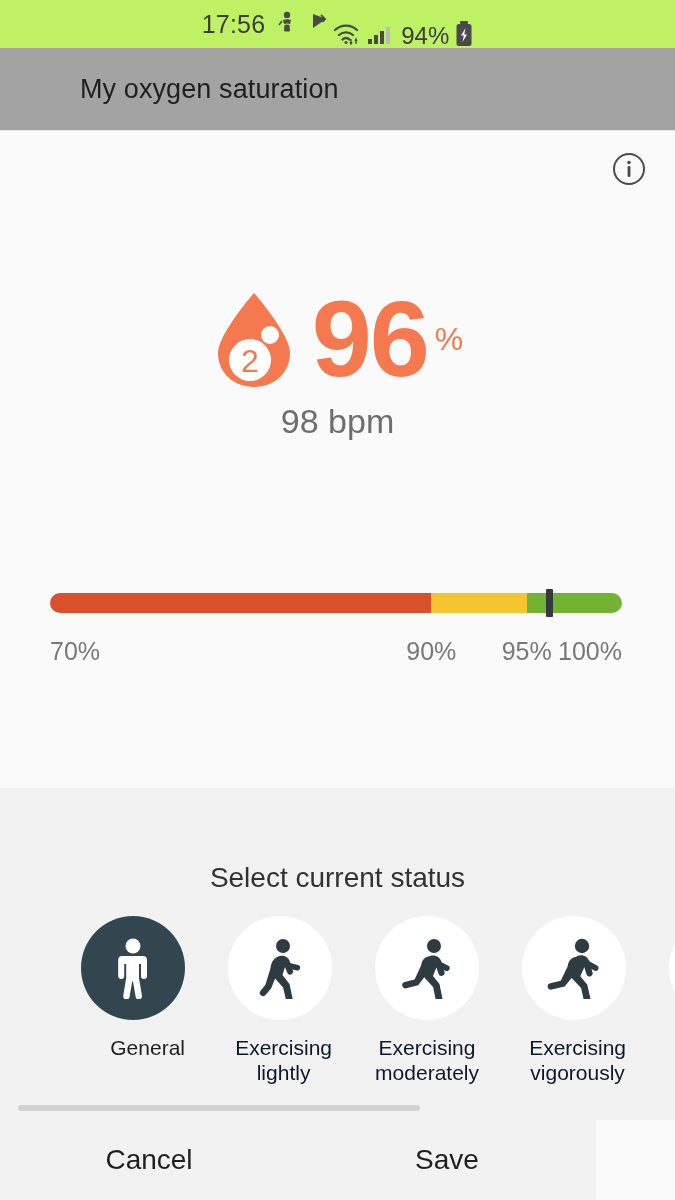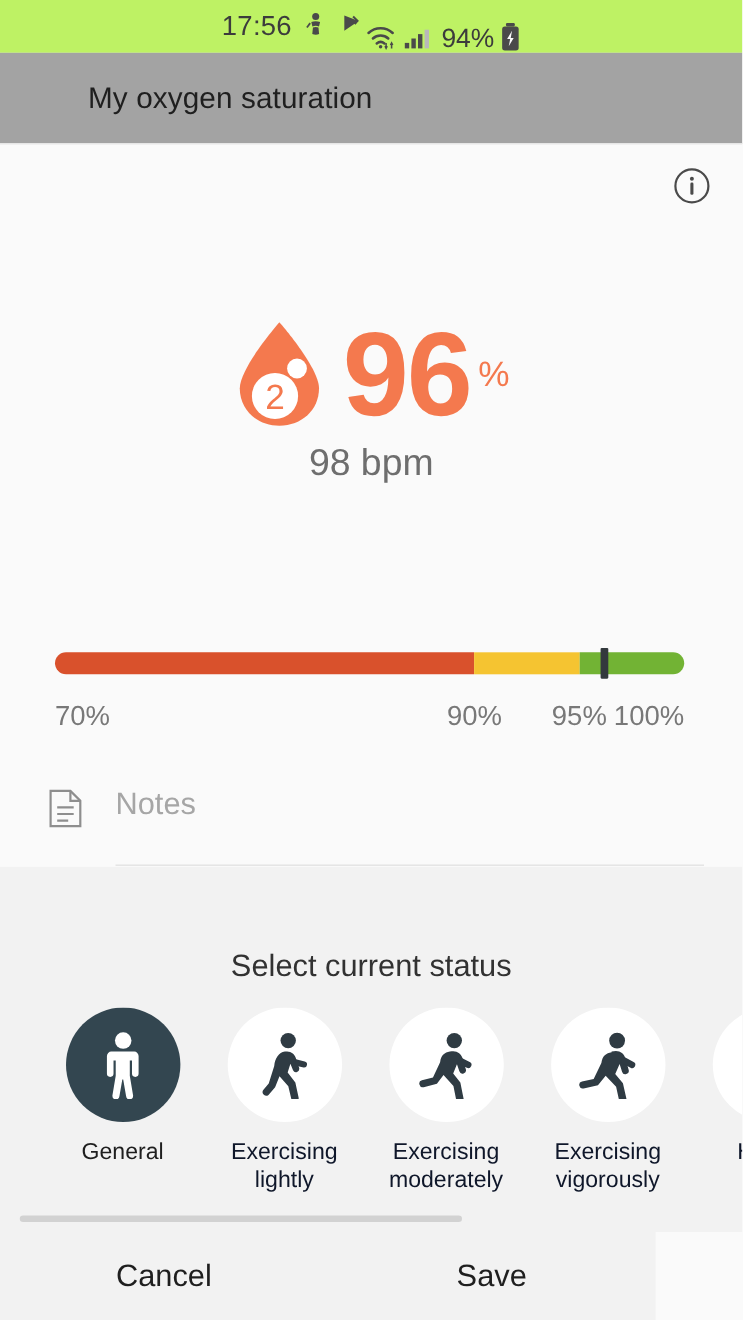--- a/index.html
+++ b/index.html
@@ -234,21 +234,21 @@
     align-items: flex-start;
     padding-left: 38px;
     box-sizing: border-box;
     overflow: hidden;
   }
   .status-item {
     width: 147px;
     flex: 0 0 147px;
     display: flex;
     flex-direction: column;
-    align-items: center;
+    align-items: flex-end;
     cursor: pointer;
   }
   .status-circle {
     width: 104px;
     height: 104px;
     border-radius: 50%;
     background: #ffffff;
     display: flex;
     align-items: center;
     justify-content: center;
@@ -395,32 +395,20 @@
           <div class="marker" style="left: 86.6667%;"></div>
         </div>
       <div class="rangelabels" id="range-labels">
           <span class="rlabel" style="left: 0%; transform: translateX(0px);">70%</span>
           <span class="rlabel" style="left: 66.6667%; transform: translateX(-50%);">90%</span>
           <span class="rlabel" style="left: 83.3333%; transform: translateX(-50%);">95%</span>
           <span class="rlabel" style="left: 100%; transform: translateX(-100%);">100%</span>
         </div>
     </div>
 
-    <div class="notes">
-      <span class="notes-icon">
-        <svg width="32" height="36" viewBox="0 0 32 36">
-          <path d="M2 2 L20 2 L29 11 L29 34 L2 34 Z" fill="none" stroke="#8e8e8e" stroke-width="2"></path>
-          <path d="M20 2 L20 11 L29 11" fill="none" stroke="#8e8e8e" stroke-width="2"></path>
-          <line x1="8" y1="17" x2="23" y2="17" stroke="#8e8e8e" stroke-width="2"></line>
-          <line x1="8" y1="23" x2="23" y2="23" stroke="#8e8e8e" stroke-width="2"></line>
-          <line x1="8" y1="29" x2="18" y2="29" stroke="#8e8e8e" stroke-width="2"></line>
-        </svg>
-      </span>
-      <input class="notes-field" type="text" placeholder="Notes" style="">
-    </div>
   </div>
 
   <div class="picker">
     <div class="picker-title">Select current status</div>
     <div class="status-row" id="status-row">
         <div class="status-item selected">
           <div class="status-circle">
             <span style="display: block; line-height: 0;"><svg width="56" height="62" viewBox="0 0 56 62">
                 <circle cx="28" cy="9" r="7.5" fill="#ffffff"></circle>
                 <path d="M18 19 h20 a4 4 0 0 1 4 4 v16 a3 3 0 0 1 -6 0 v-12 h-2 v14 l3 18 a3.2 3.2 0 0 1 -6.4 0.4 l-2.6 -15 h-0.8 l-2.6 15 a3.2 3.2 0 0 1 -6.4 -0.4 l3 -18 v-14 h-2 v12 a3 3 0 0 1 -6 0 v-16 a4 4 0 0 1 4 -4 z" fill="#ffffff"></path>

